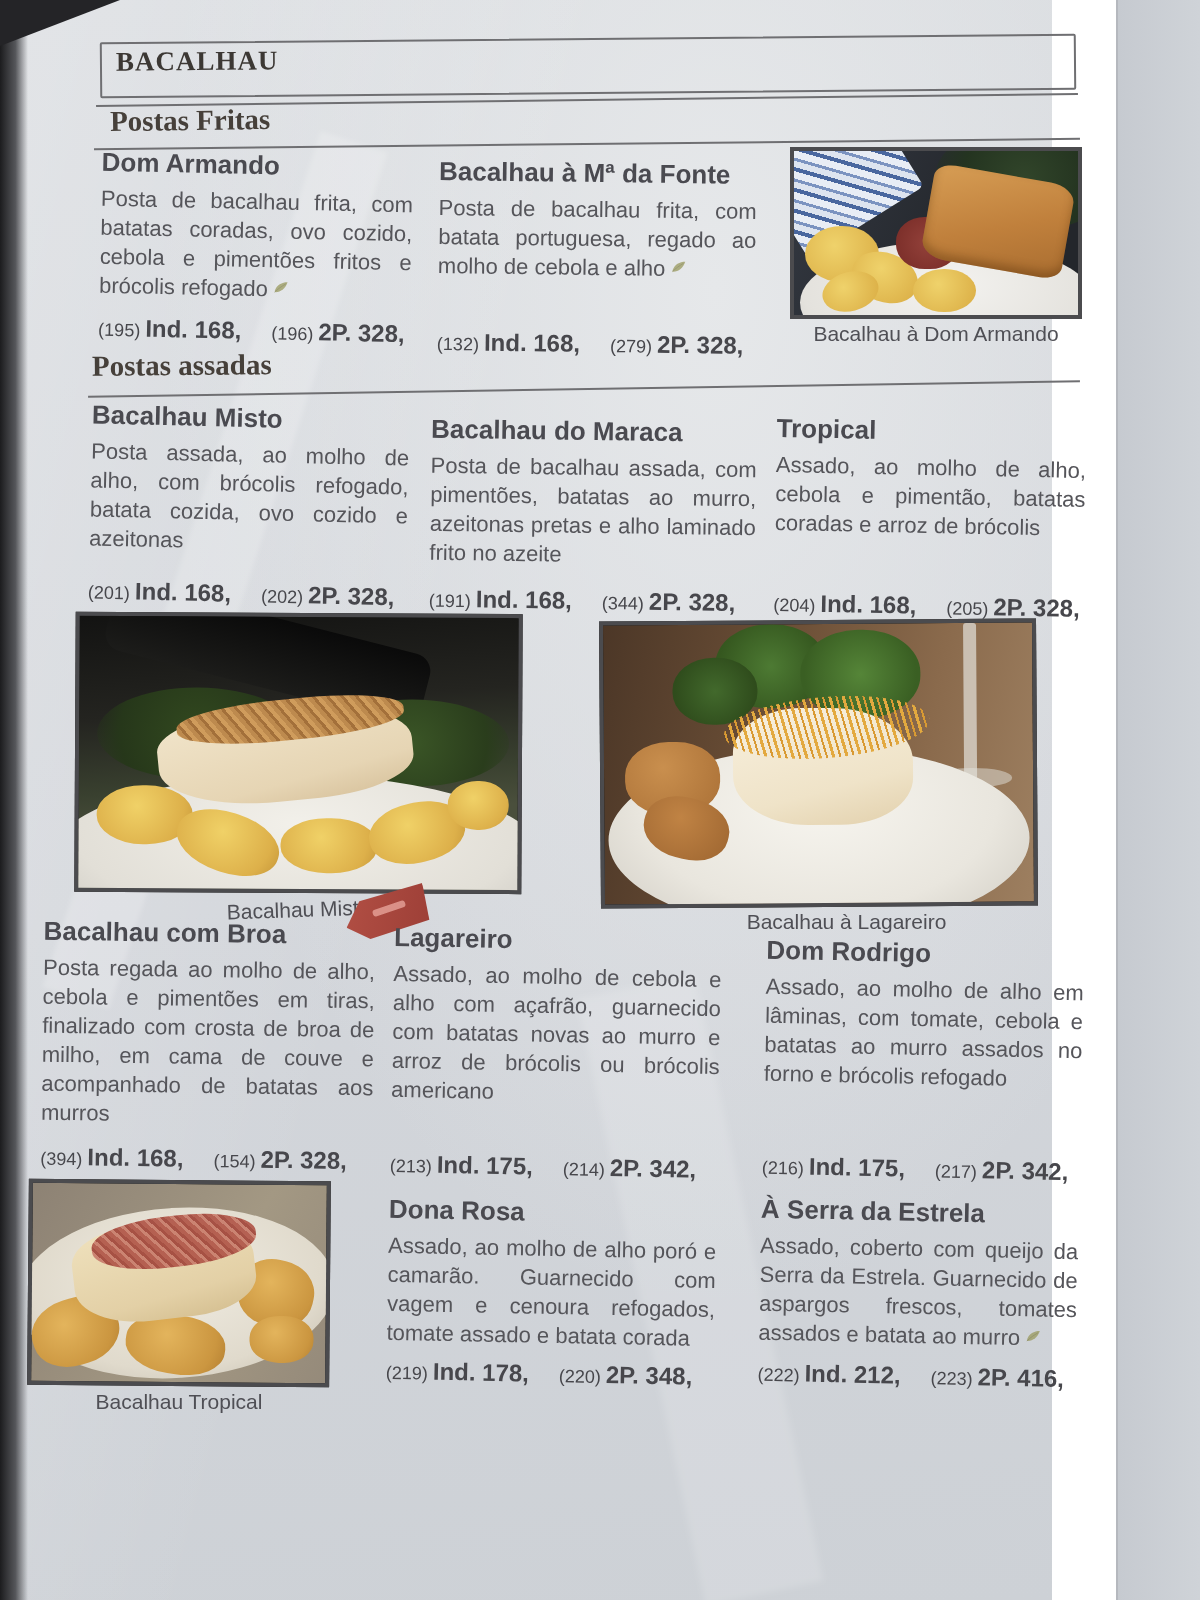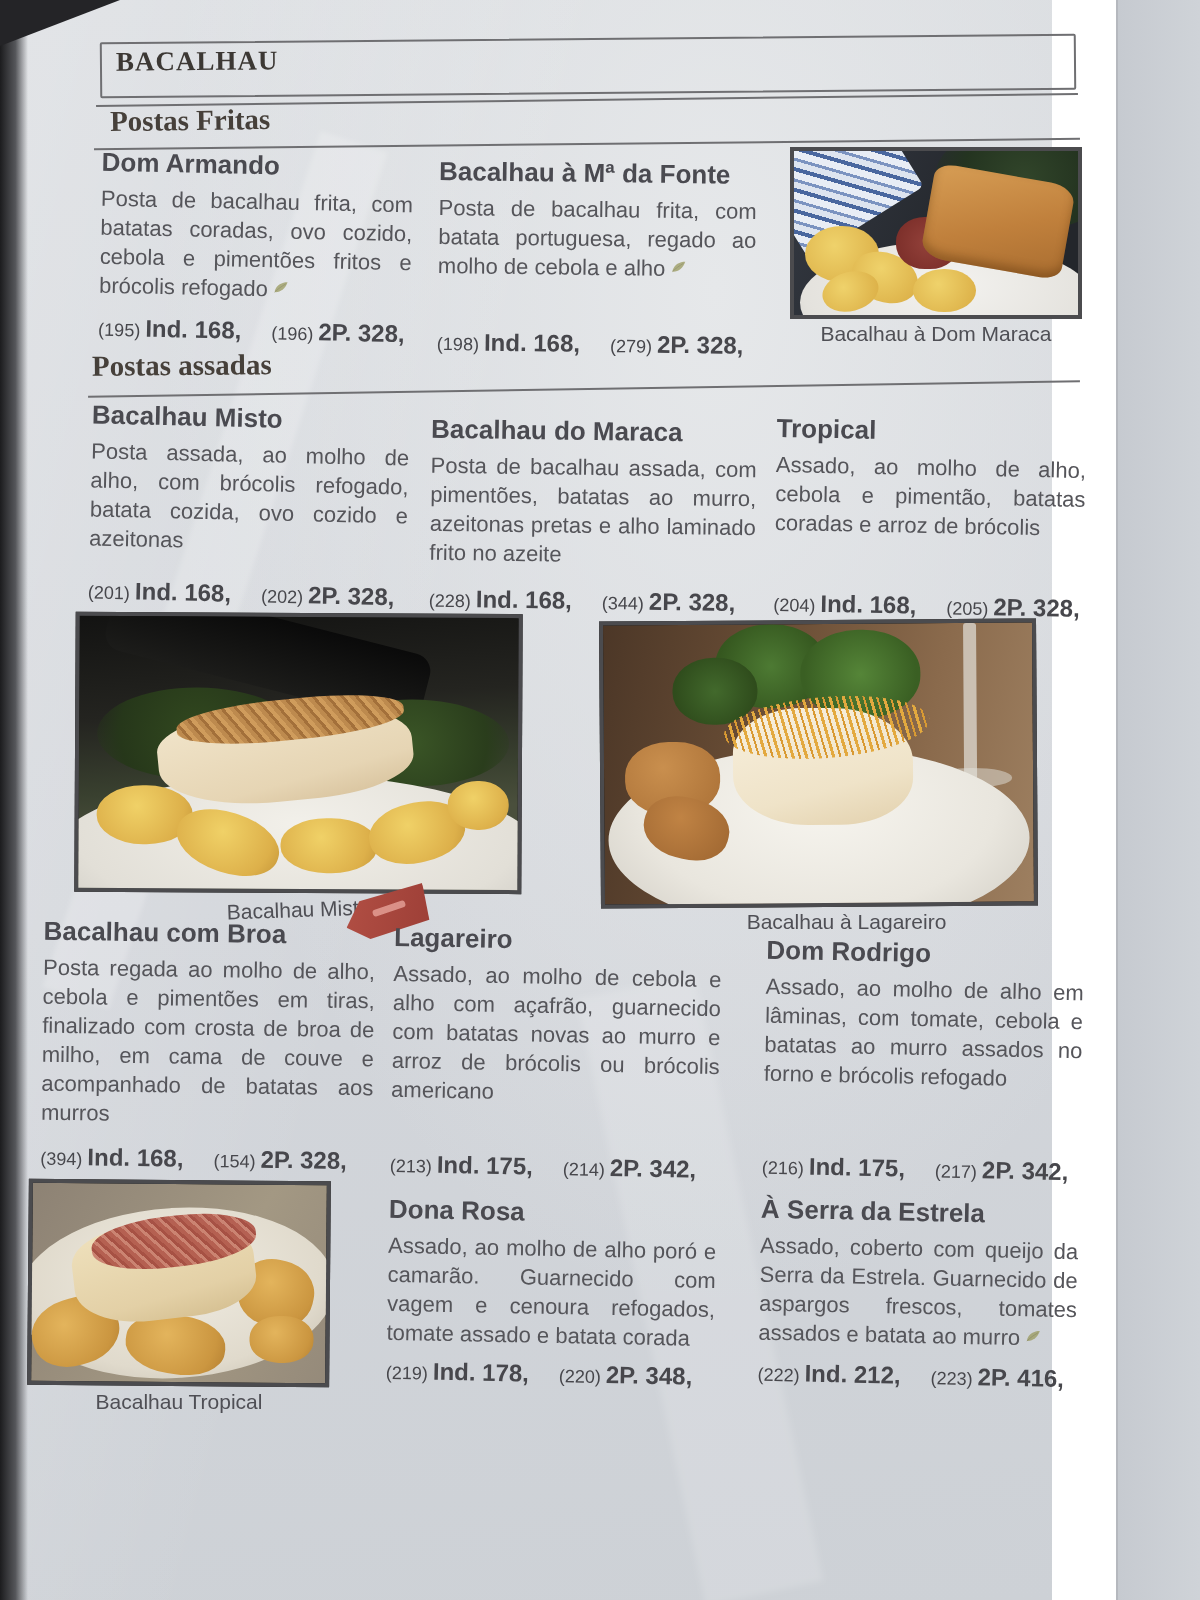--- a/index.html
+++ b/index.html
@@ -153,54 +153,54 @@
     </div>
   </div>
 
   <div class="abs" style="left:438px;top:158px;width:318px;transform:rotate(.7deg);">
     <div class="item-name">Bacalhau à Mª da Fonte</div>
     <p class="item-desc"><span>Posta de bacalhau frita, com batata portuguesa, regado ao molho de cebola e alho</span><svg class="leaf" viewBox="0 0 20 20" width="17" height="17">
           <path d="M3 14 C5 6 12 3 18 3 C16 10 10 15 4 15 Z" fill="#9a9a5e"></path>
           <path d="M3 15 C7 11 11 8 16 5" stroke="#7d7d48" stroke-width="1" fill="none"></path>
         </svg></p>
     <div class="price-line" style="margin-top:48px;">
-      <span class="pc">(198)</span><span class="pv">Ind. 168,</span><span class="pc gap">(279)</span><span class="pv">2P. 328,</span>
+      <span class="pc">(132)</span><span class="pv">Ind. 168,</span><span class="pc gap">(279)</span><span class="pv">2P. 328,</span>
     </div>
   </div>
 
   <div class="abs photo" style="left:790px;top:147px;width:292px;height:172px;">
     <div class="pa-bg"></div>
     <div class="pa-greens"></div>
     <div class="pa-napkin"></div>
     <div class="pa-plate"></div>
     <div class="pa-chip pa-c1"></div>
     <div class="pa-chip pa-c2"></div>
     <div class="pa-chip pa-c3"></div>
     <div class="pa-chip pa-c4"></div>
     <div class="pa-sauce"></div>
     <div class="pa-cod"></div>
   </div>
-  <div class="abs caption" style="left:790px;top:322px;width:292px;">Bacalhau à Dom Maraca</div>
+  <div class="abs caption" style="left:790px;top:322px;width:292px;">Bacalhau à Dom Armando</div>
 
   <div class="abs sec-head serif head-assadas">Postas assadas</div>
   <div class="abs rule rule-c"></div>
 
   <div class="abs" style="left:90px;top:403px;width:318px;transform:rotate(1.3deg);">
     <div class="item-name">Bacalhau Misto</div>
     <p class="item-desc">Posta assada, ao molho de alho, com brócolis refogado, batata cozida, ovo cozido e azeitonas</p>
     <div class="price-line" style="margin-top:24px;">
       <span class="pc">(201)</span><span class="pv">Ind. 168,</span><span class="pc gap">(202)</span><span class="pv">2P. 328,</span>
     </div>
   </div>
 
   <div class="abs" style="left:430px;top:416px;width:326px;transform:rotate(.8deg);">
     <div class="item-name">Bacalhau do Maraca</div>
     <p class="item-desc">Posta de bacalhau assada, com pimentões, batatas ao murro, azeitonas pretas e alho laminado frito no azeite</p>
     <div class="price-line" style="margin-top:18px;">
-      <span class="pc">(228)</span><span class="pv">Ind. 168,</span><span class="pc gap">(344)</span><span class="pv">2P. 328,</span>
+      <span class="pc">(191)</span><span class="pv">Ind. 168,</span><span class="pc gap">(344)</span><span class="pv">2P. 328,</span>
     </div>
   </div>
 
   <div class="abs" style="left:775px;top:416px;width:310px;transform:rotate(1.1deg);">
     <div class="item-name">Tropical</div>
     <p class="item-desc">Assado, ao molho de alho, cebola e pimentão, batatas coradas e arroz de brócolis</p>
     <div class="price-line" style="margin-top:52px;">
       <span class="pc">(204)</span><span class="pv">Ind. 168,</span><span class="pc gap">(205)</span><span class="pv">2P. 328,</span>
     </div>
   </div>

